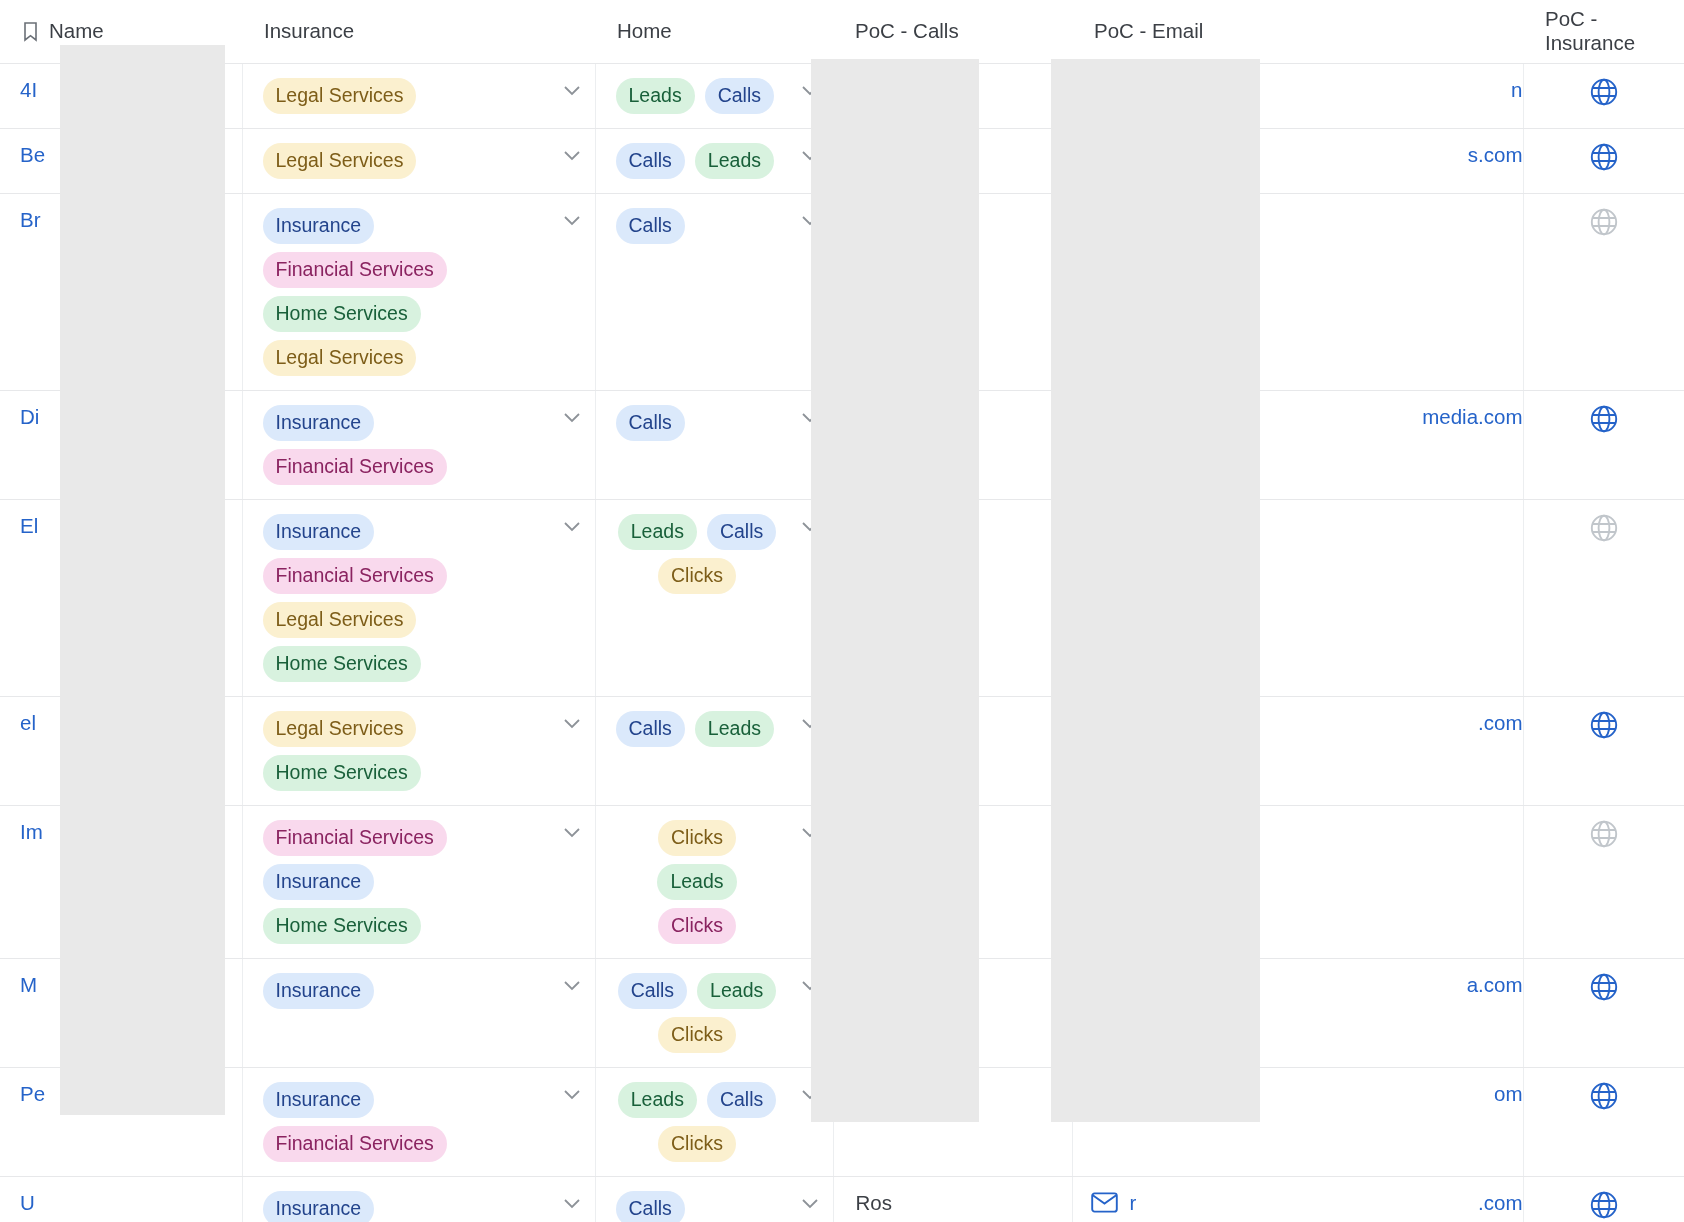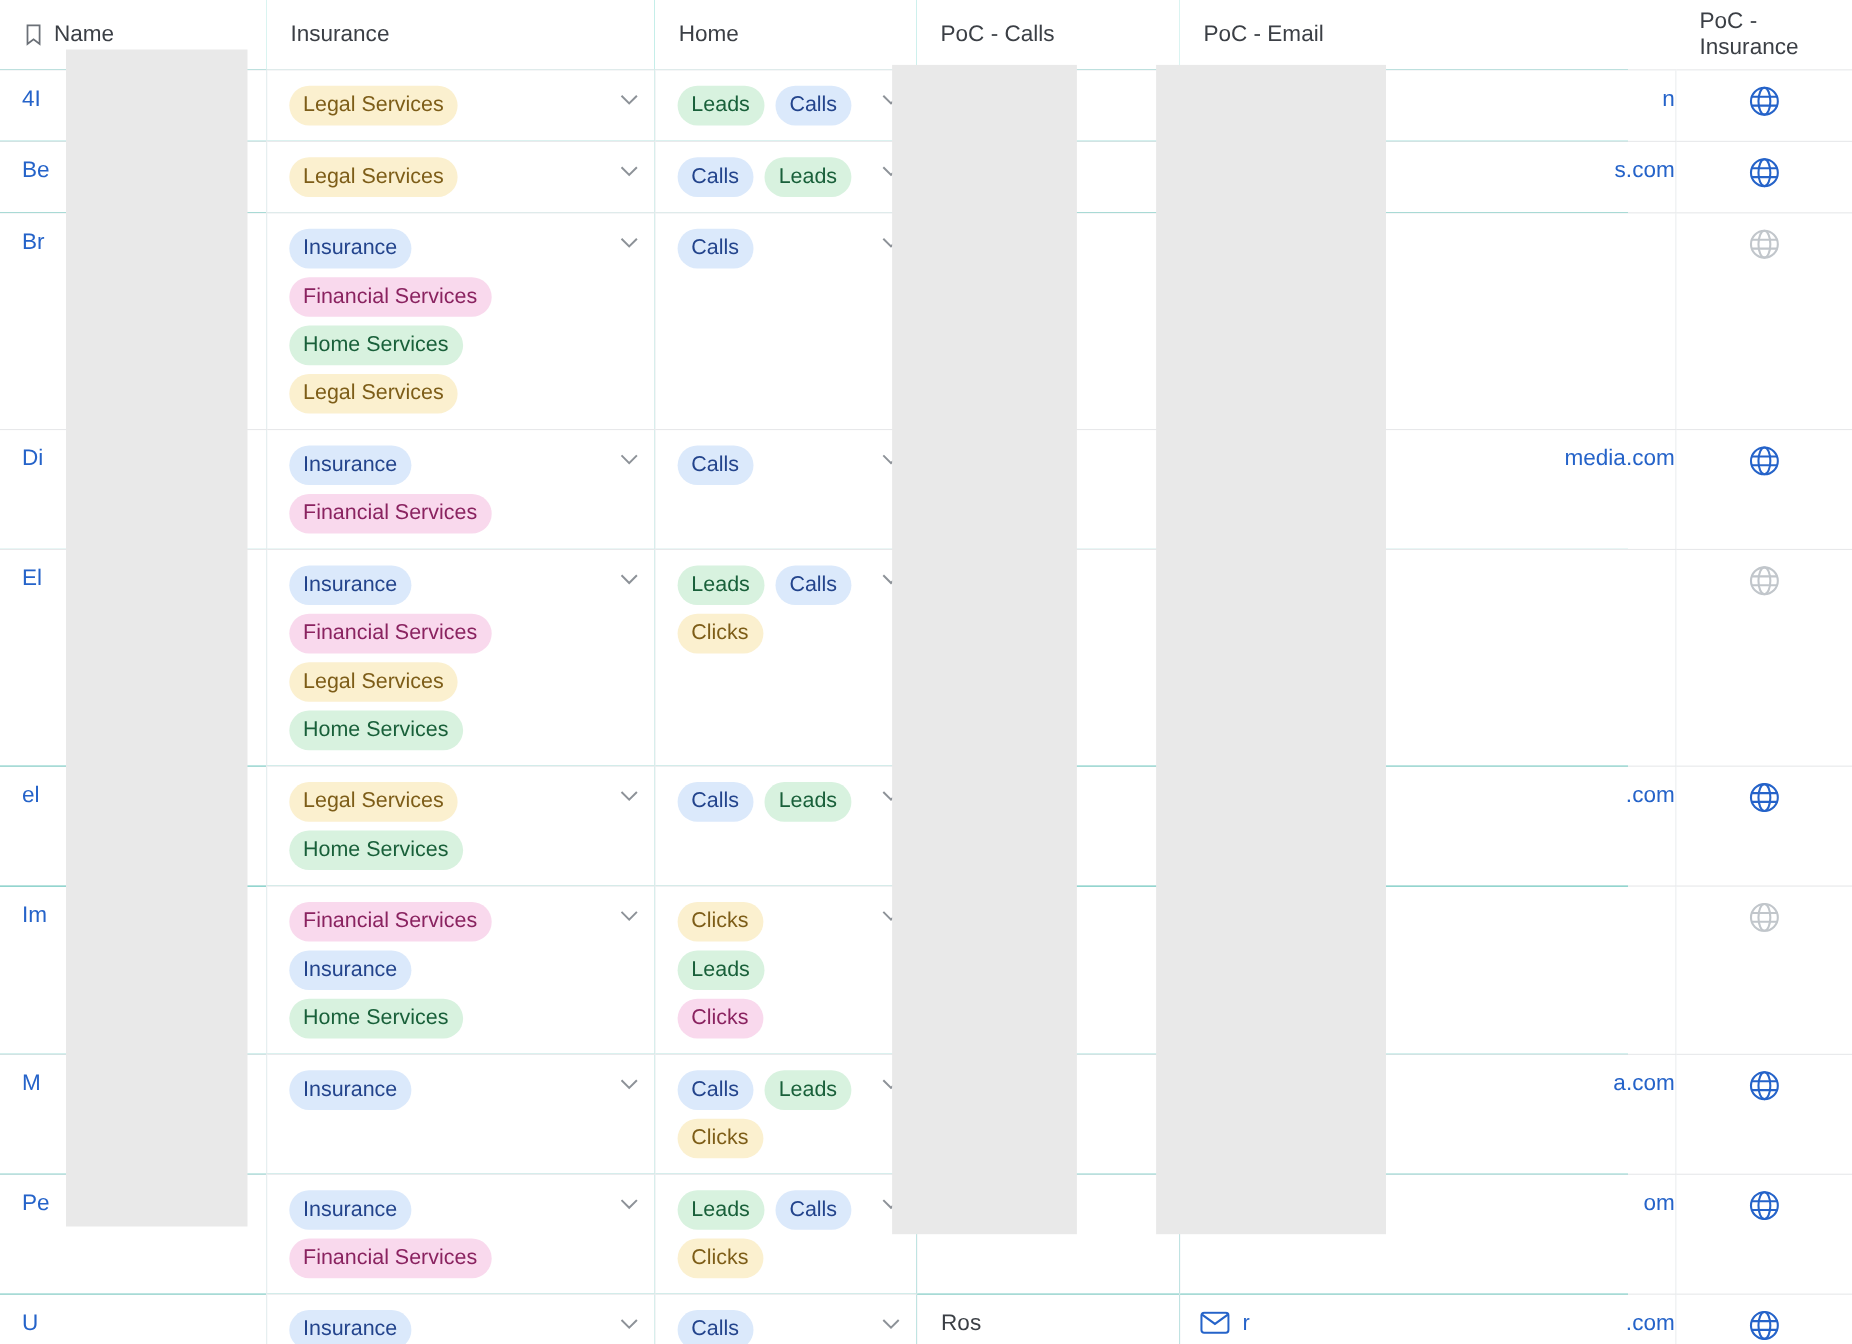--- a/index.html
+++ b/index.html
@@ -87,21 +87,21 @@
     padding-left: 20px;
     padding-right: 14px;
     gap: 22px;
   }
   .chips {
     display: flex;
     flex-wrap: wrap;
     gap: 8px 10px;
     max-width: 245px;
   }
-  .chips.type-chips { max-width: 176px; }
+  .chips.type-chips { max-width: 176px; justify-content: center; }
   .chip {
     display: inline-block;
     border-radius: 999px;
     padding: 4px 13px 6px 13px;
     font-size: 19.5px;
     line-height: 26px;
     white-space: nowrap;
   }
   .chip.insurance { background: #dbe9fb; color: #23448c; }
   .chip.financial { background: #f9d9ed; color: #8a2360; }

